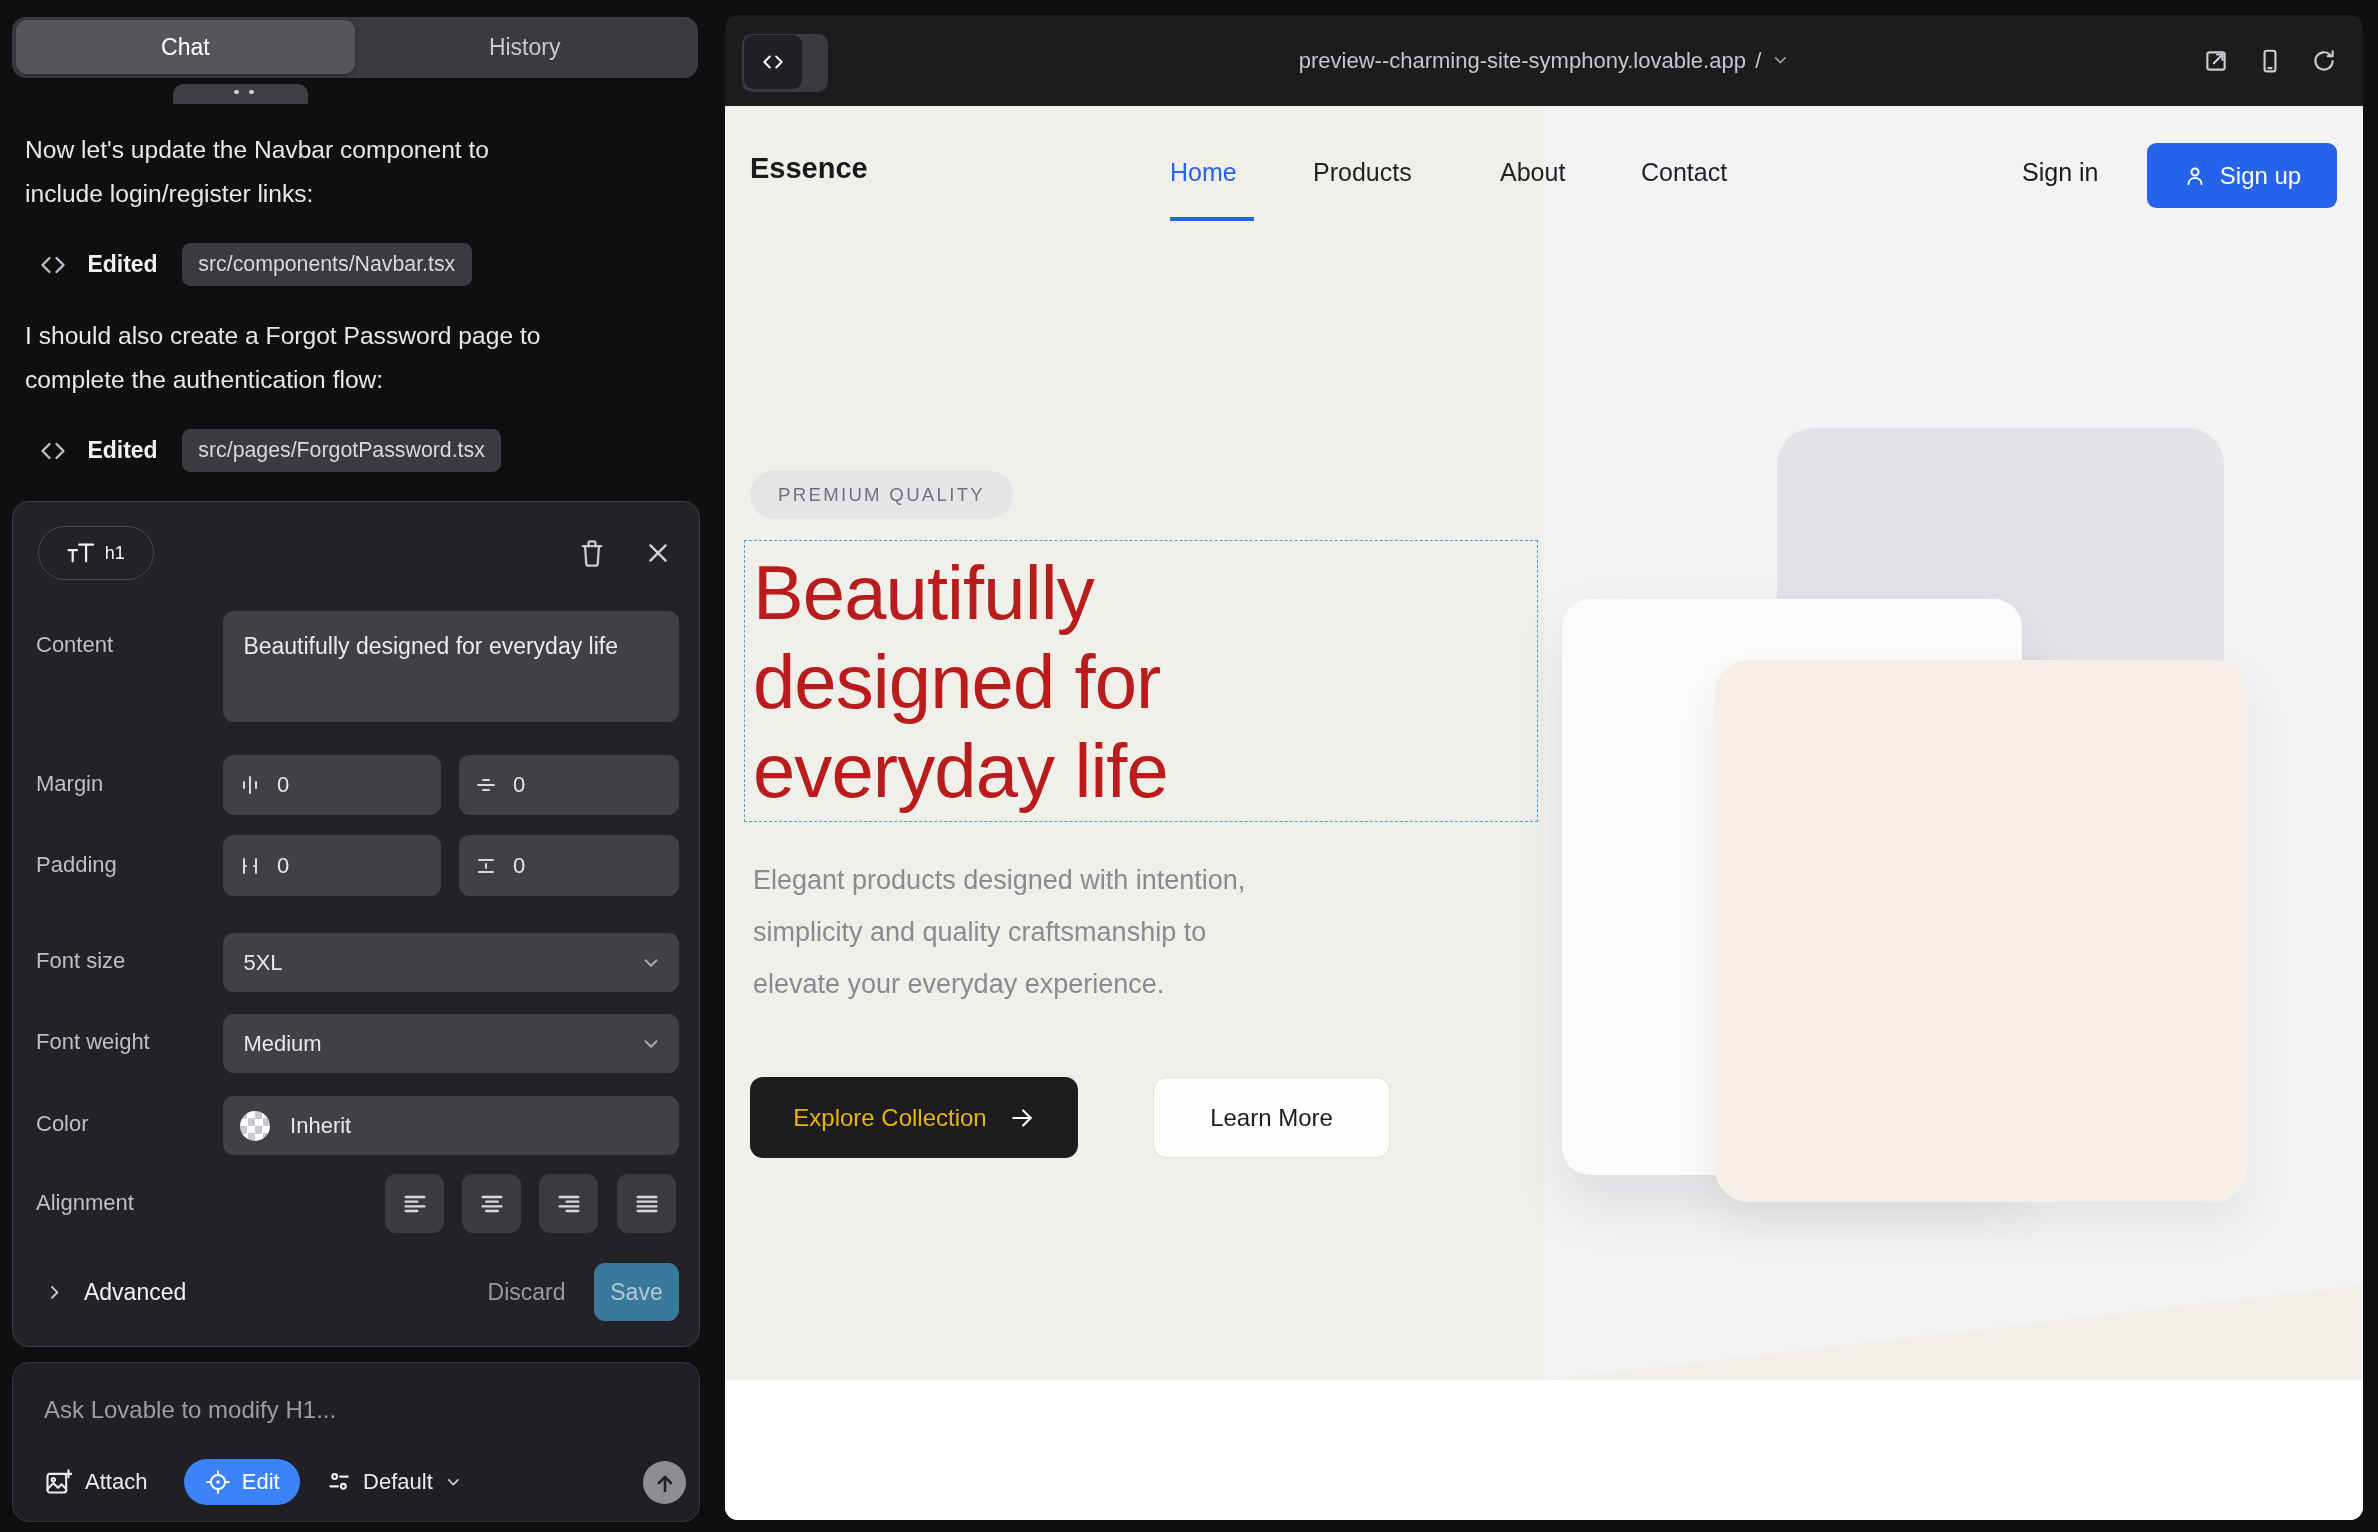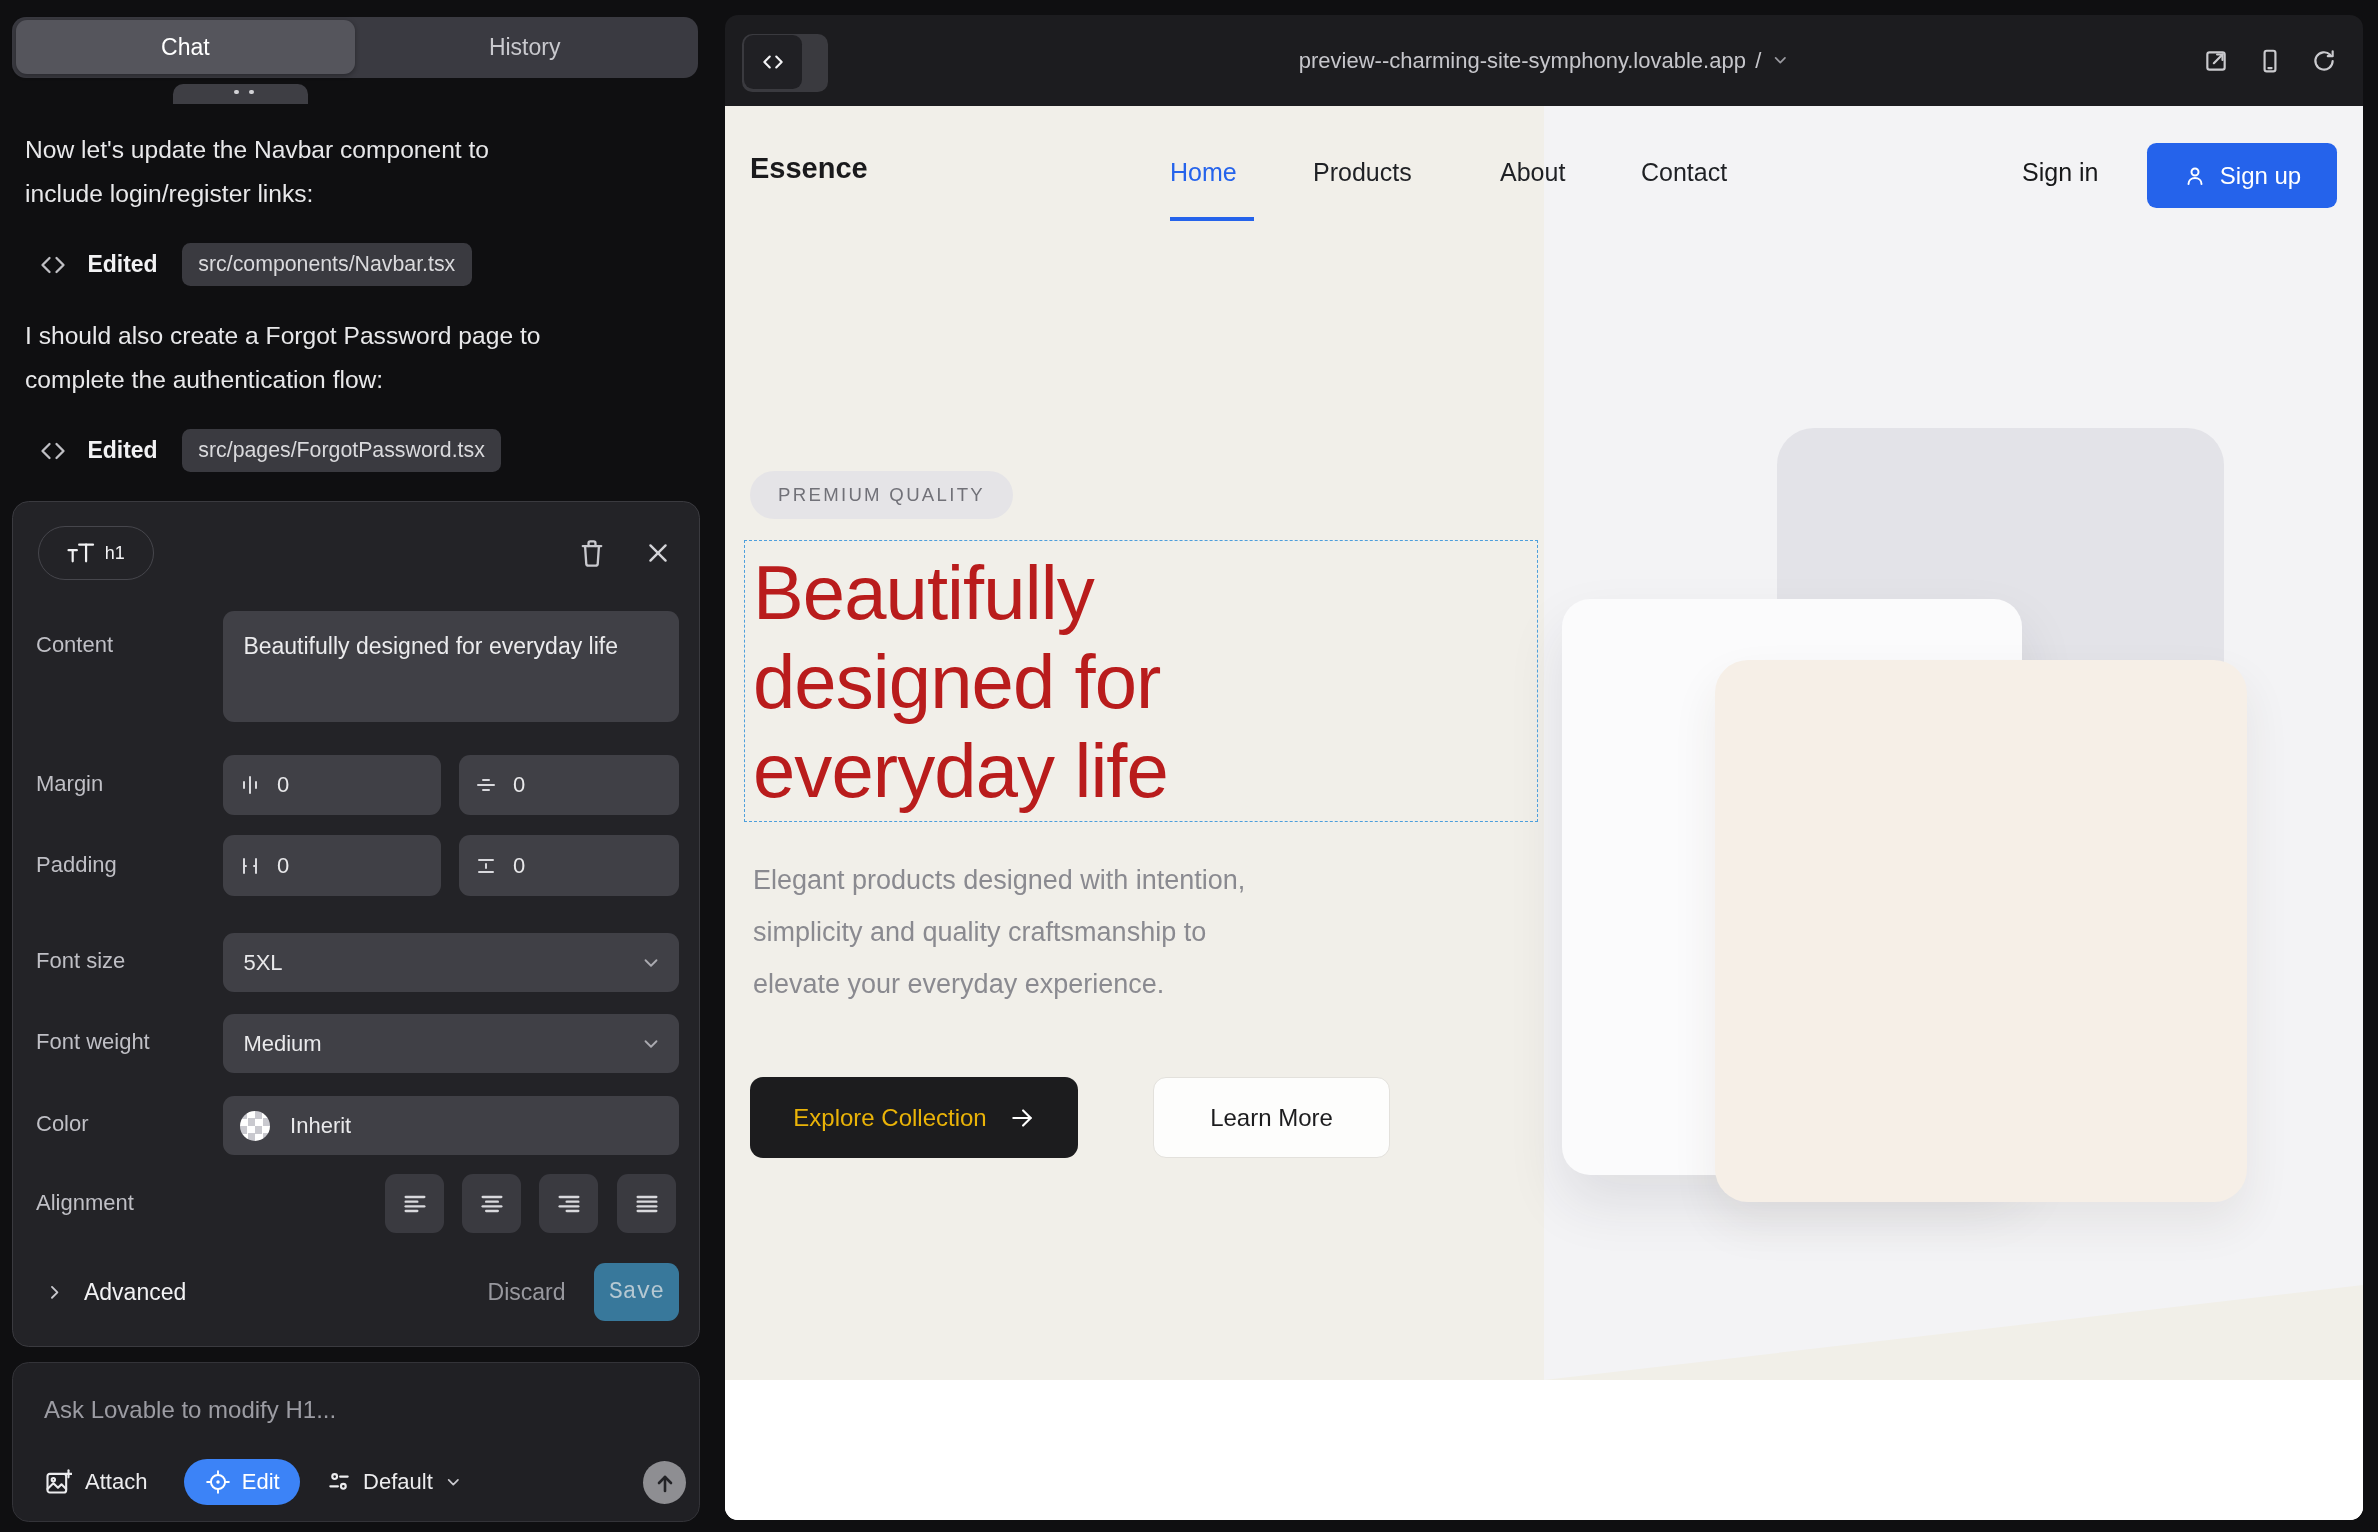--- a/index.html
+++ b/index.html
@@ -44,21 +44,21 @@
                   font-size:23px; line-height:40px; color:#ebebed; display:block; }
   .align-btn { position:absolute; width:59px; height:59px; background:#3a3a40; border-radius:11px;
                display:flex; align-items:center; justify-content:center; }
   .swatch { width:30px; height:30px; border-radius:50%; margin-left:16.7px; margin-right:20.4px;
             background:repeating-conic-gradient(#ffffff 0% 25%, #c9c9cf 0% 50%); background-size:15px 15px; }
   .adv-row { position:absolute; left:0; top:761px; width:688px; height:59px; }
   .discard { position:absolute; left:467px; top:0; width:93px; height:59px; display:flex;
              align-items:center; justify-content:center; font-size:23px; color:#98989e; }
   .save { position:absolute; left:581px; top:0; width:85px; height:58px; background:#38789b;
           border-radius:11px; display:flex; align-items:center; justify-content:center;
-          font-size:23px; color:#b5c8d2;font-family:Liberation Mono, monospace; }
+          font-size:23px; color:#b5c8d2; }
 
   
   .prompt { position:absolute; left:12px; top:1362px; width:688px; height:160px;
             background:#202024; border:1.4px solid #333338; border-radius:16.7px; }
   .prompt .placeholder { position:absolute; left:31px; top:33px; font-size:24px; color:#9c9ca3; }
   .prompt-row { position:absolute; left:31px; top:96px; height:46px; display:flex; align-items:center; }
   .attach { display:flex; align-items:center; gap:13px; color:#ececee; font-size:22px; }
   .edit-pill { margin-left:37px; height:46px; padding:0 20.4px; background:#3c83f7; border-radius:23px;
                display:flex; align-items:center; gap:11px; color:#ffffff; font-size:22px; }
   .default-group { margin-left:26px; display:flex; align-items:center; gap:11px; color:#ececee; font-size:22px; }

